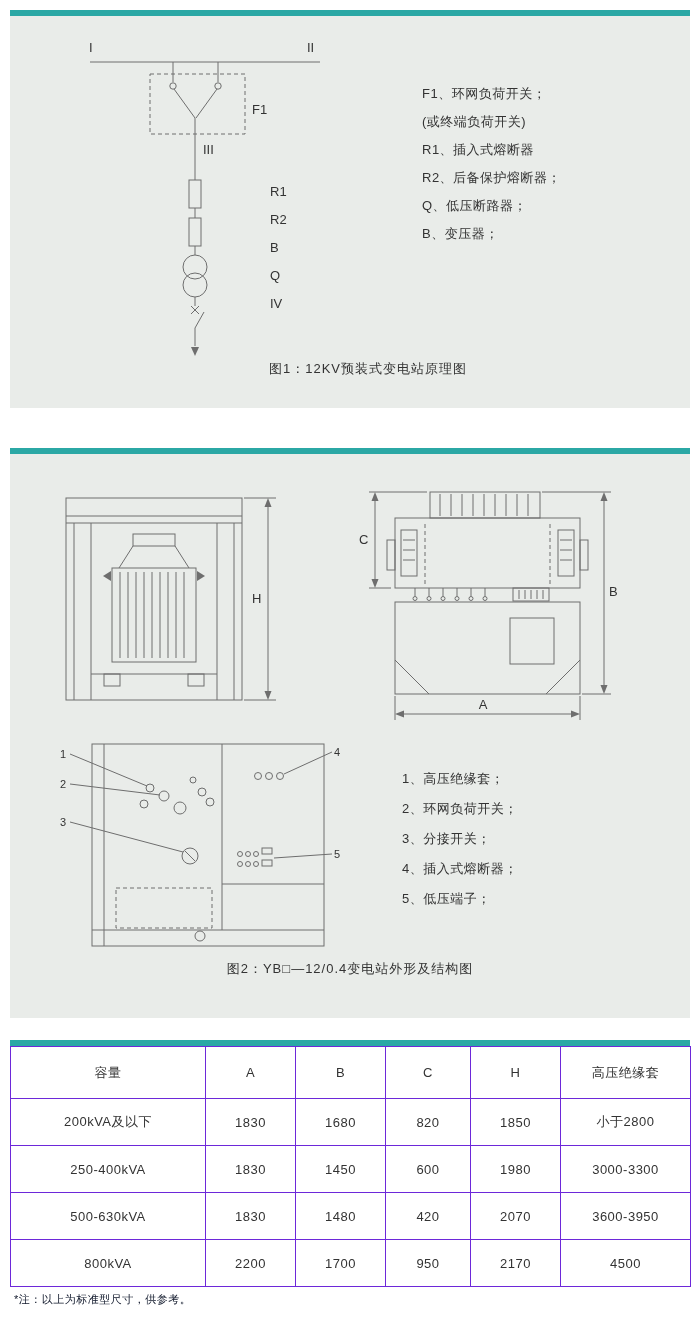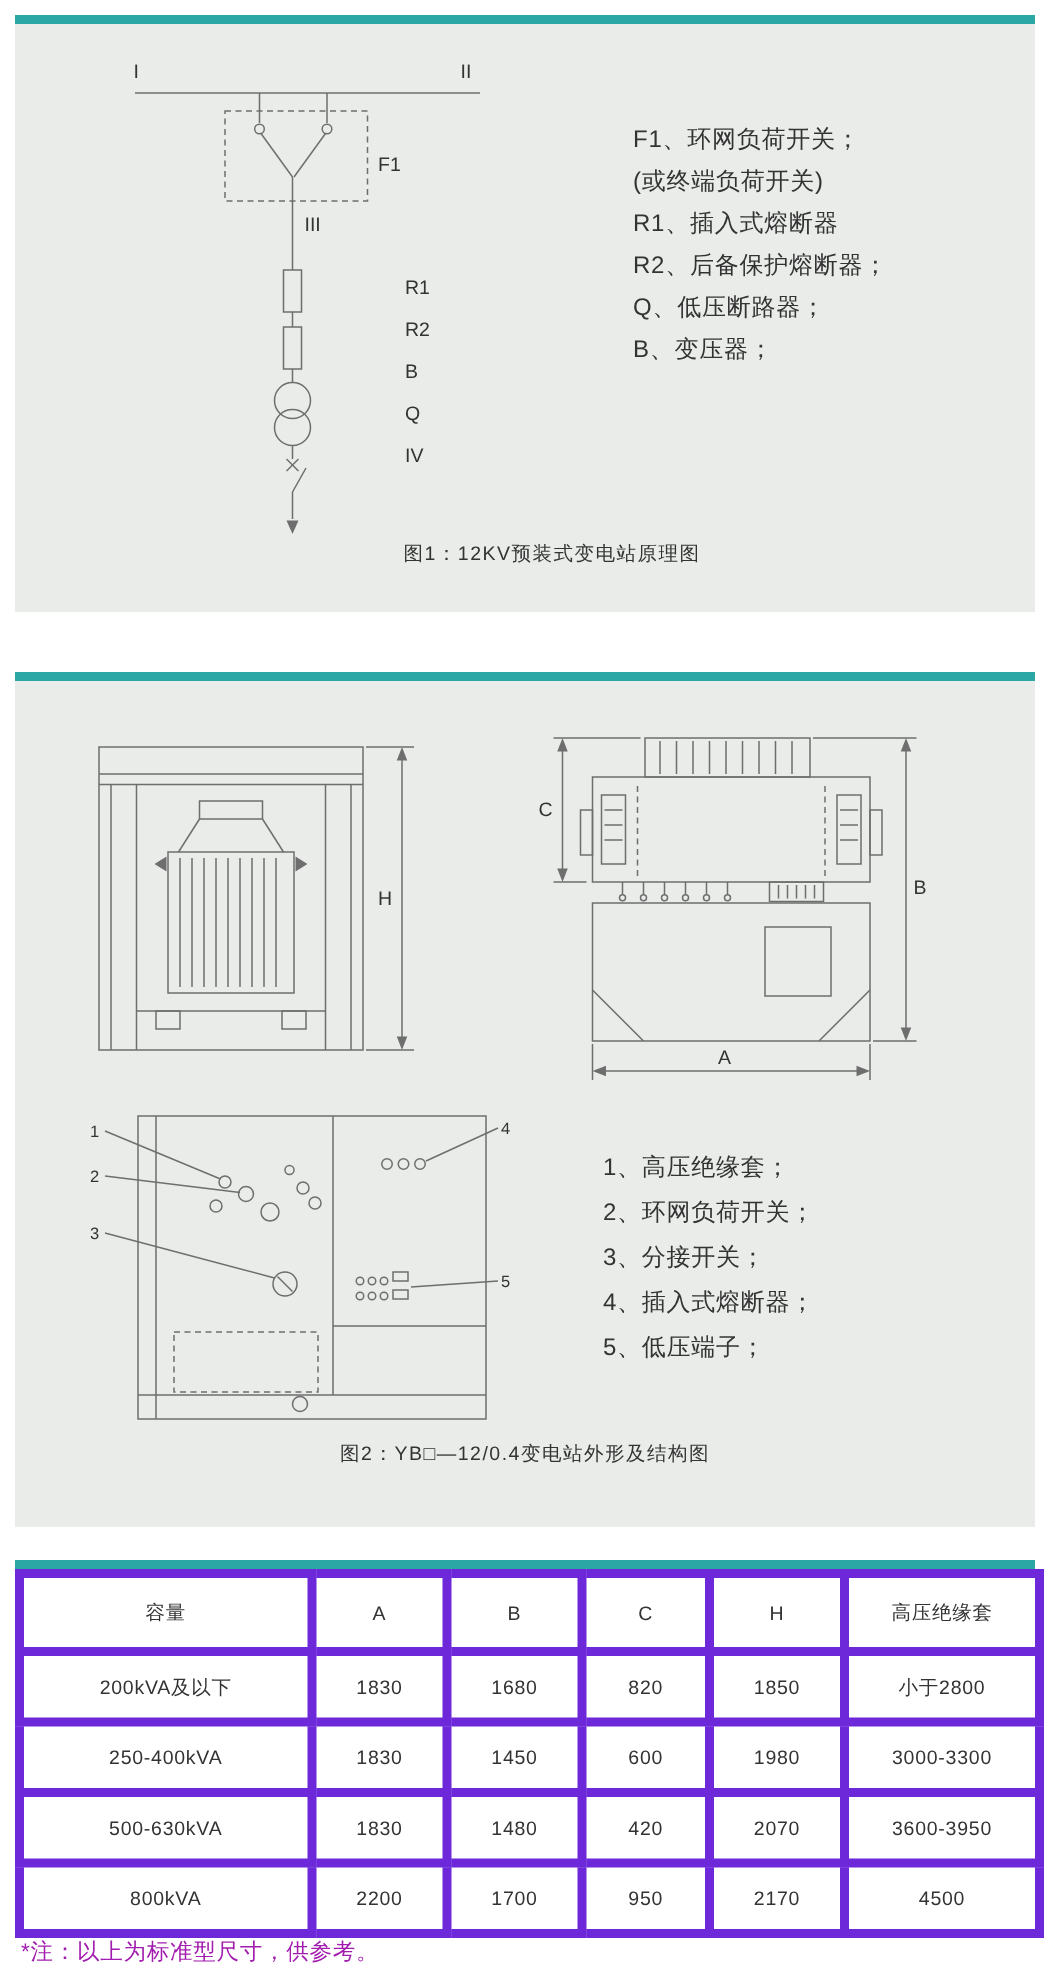--- a/index.html
+++ b/index.html
@@ -3,45 +3,45 @@
 <meta charset="utf-8">
 <style>
   * { margin:0; padding:0; box-sizing:border-box; }
   body { background:#ffffff; font-family:"Liberation Sans","DejaVu Sans",sans-serif; color:#333; }
   .page { position:relative; width:700px; height:1320px; margin:0 auto; background:#ffffff; overflow:hidden; }
 
   .panel { position:absolute; left:10px; width:680px; background:#e9ece9; border-top:6px solid #2ba8a5; }
   #panel1 { top:10px; height:398px; }
   #panel2 { top:448px; height:570px; }
 
-  .legend { position:absolute; font-size:16px; color:#333; letter-spacing:.5px; }
+  .legend { position:absolute; font-size:13px; color:#333; letter-spacing:.5px; }
   #fig1-legend { left:412px; top:64px; }
   #fig1-legend div { height:28px; line-height:28px; }
   #fig2-legend { left:392px; top:310px; }
   #fig2-legend div { height:30px; line-height:30px; }
 
   .caption { position:absolute; left:0; width:100%; text-align:center; font-size:13px; color:#333; letter-spacing:1px; }
   #fig1-caption { bottom:30px;padding-left:36px; }
   #fig2-caption { bottom:40px; }
 
   .fig { position:absolute; }
 
   svg line, svg rect, svg circle, svg path { stroke:#6e6e6e; stroke-width:1; fill:none; }
   svg .arw { fill:#6e6e6e; stroke:none; }
   svg .dash { stroke-dasharray:4 3; }
   svg text { stroke:none; fill:#333; font-size:13px; font-family:"Liberation Sans",sans-serif; }
   svg text.sm { font-size:11px; }
 
   .tablewrap { position:absolute; left:10px; top:1040px; width:680px; border-top:6px solid #2ba8a5; }
   table { width:100%; border-collapse:collapse; table-layout:fixed; font-size:13px; color:#333; }
-  th, td { border:6px solid #6d28d9; text-align:center; vertical-align:middle; font-weight:normal; letter-spacing:.5px; }
+  th, td { border:1px solid #6d28d9; text-align:center; vertical-align:middle; font-weight:normal; letter-spacing:.5px; }
   thead th { height:52px; }
   tbody td { height:47px; }
 
-  .note { position:absolute; left:14px; top:1292px; font-size:15px; color:#a21caf; letter-spacing:.5px;text-align:center; }
+  .note { position:absolute; left:14px; top:1292px; font-size:11px; color:#0f172a; letter-spacing:.5px;text-align:center; }
 </style>
 </head>
 <body>
 
 <div class="page">
 
   <div class="panel" id="panel1">
 
     <svg class="fig" style="left:45px; top:18px;" width="360" height="330" viewBox="0 0 360 330">
       <g>

